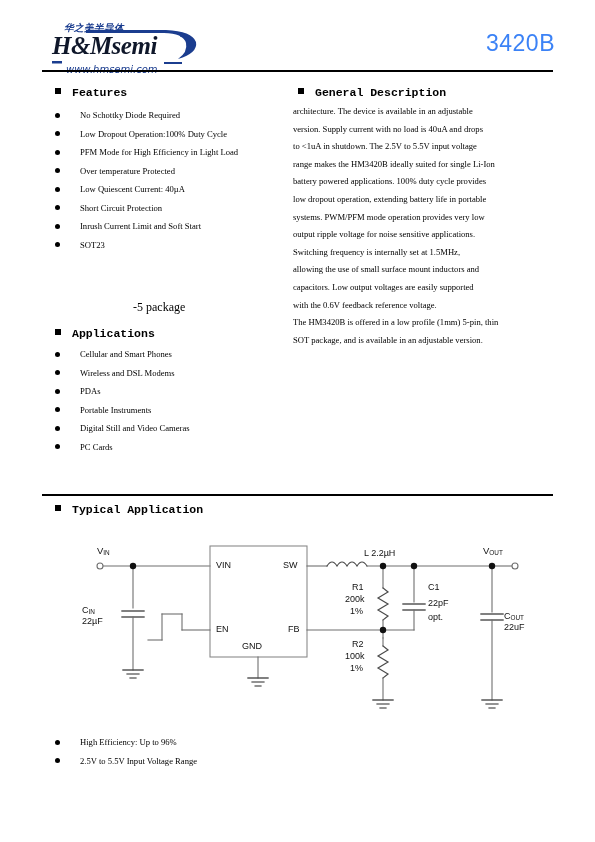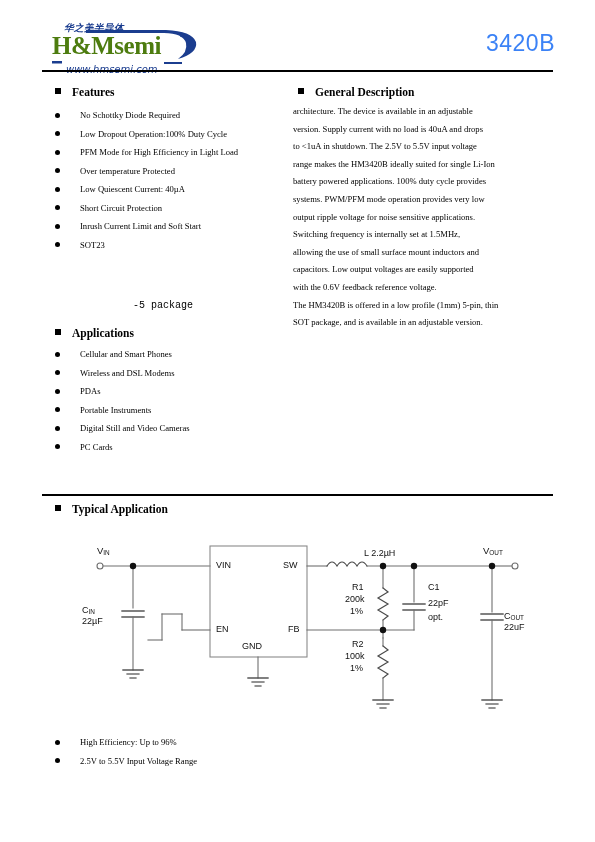--- a/index.html
+++ b/index.html
@@ -48,21 +48,22 @@
     color: #1b3d8f;
     white-space: nowrap;
   }
   .logo-main {
     position: absolute;
     left: 8px;
     top: 10px;
     font-family: "Liberation Serif", serif;
     font-size: 25px;
     font-weight: bold;
-    color: #4d7c0f;
+    font-style: italic;
+    color: #0f172a;
     letter-spacing: -0.5px;
     white-space: nowrap;
   }
   .logo-url {
     position: absolute;
     left: 22px;
     top: 42px;
     font-family: "DejaVu Sans", sans-serif;
     font-size: 10px;
     font-style: italic;
@@ -98,21 +99,21 @@
     left: 42px;
     top: 494px;
     width: 511px;
     height: 0;
     border-top: 2.2px solid #000;
   }
 
   
   .sec-head {
     position: absolute;
-    font-family: Liberation Serif, serif;
+    font-family: Liberation Mono, monospace;
     font-size: 11.5px;
     font-weight: bold;
     white-space: nowrap;
   }
   .sq {
     display: inline-block;
     width: 6px;
     height: 6px;
     background: #000;
     margin-right: 11px;
@@ -138,22 +139,22 @@
     position: absolute;
     left: 0px;
     top: 6.5px;
     width: 5px;
     height: 5px;
     border-radius: 50%;
     background: #000;
   }
   .sub-note {
     position: absolute;
-    font-family: Liberation Mono, monospace;
-    font-size: 10px;
+    font-family: Liberation Serif, serif;
+    font-size: 12px;
     white-space: nowrap;
   }
 
   
   .desc {
     position: absolute;
     font-family: "Liberation Serif", serif;
     font-size: 8.6px;
     line-height: 17.6px;
     width: 258px;
@@ -231,20 +232,21 @@
 
   <div class="sec-head" style="left:298px; top:86px;">
     <span class="sq"></span><span>General Description</span>
   </div>
   <div class="desc" id="desc-body" style="left:293px; top:103px;">
       <div>architecture. The device is available in an adjustable</div>
       <div>version. Supply current with no load is 40uA and drops</div>
       <div>to &lt;1uA in shutdown. The 2.5V to 5.5V input voltage</div>
       <div>range makes the  HM3420B  ideally suited for single Li-Ion</div>
       <div>battery powered applications. 100% duty cycle provides</div>
+      <div>low dropout operation, extending battery life in portable</div>
       <div>systems. PWM/PFM mode operation provides very low</div>
       <div>output ripple voltage for noise sensitive applications.</div>
       <div>Switching frequency is internally set at 1.5MHz,</div>
       <div>allowing the use of small surface mount inductors and</div>
       <div>capacitors. Low output voltages are easily supported</div>
       <div>with the 0.6V feedback reference voltage.</div>
       <div>The HM3420B is offered in a low profile (1mm) 5-pin, thin</div>
       <div>SOT package, and is available in an adjustable version.</div>
     </div>
 

